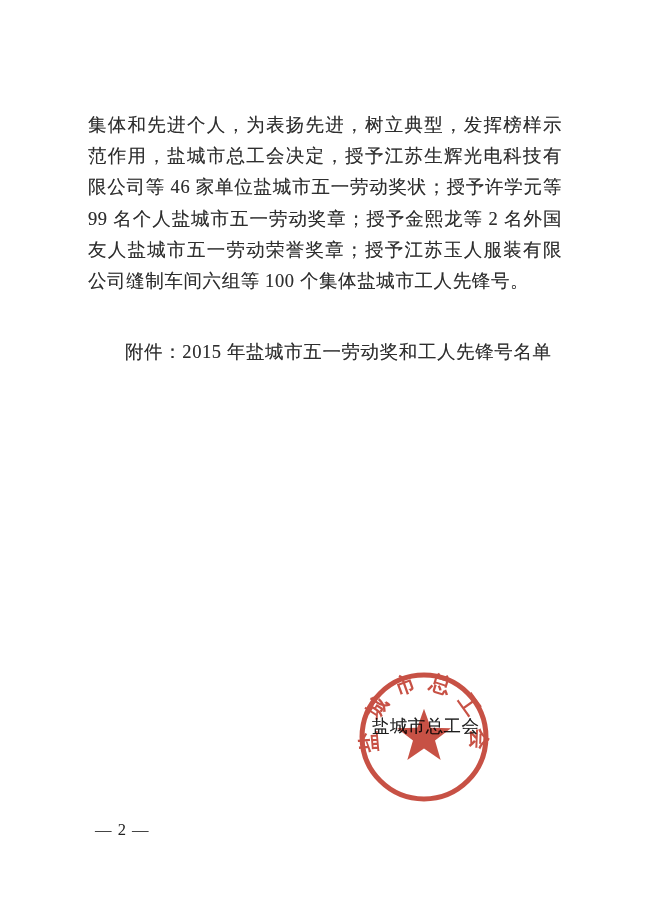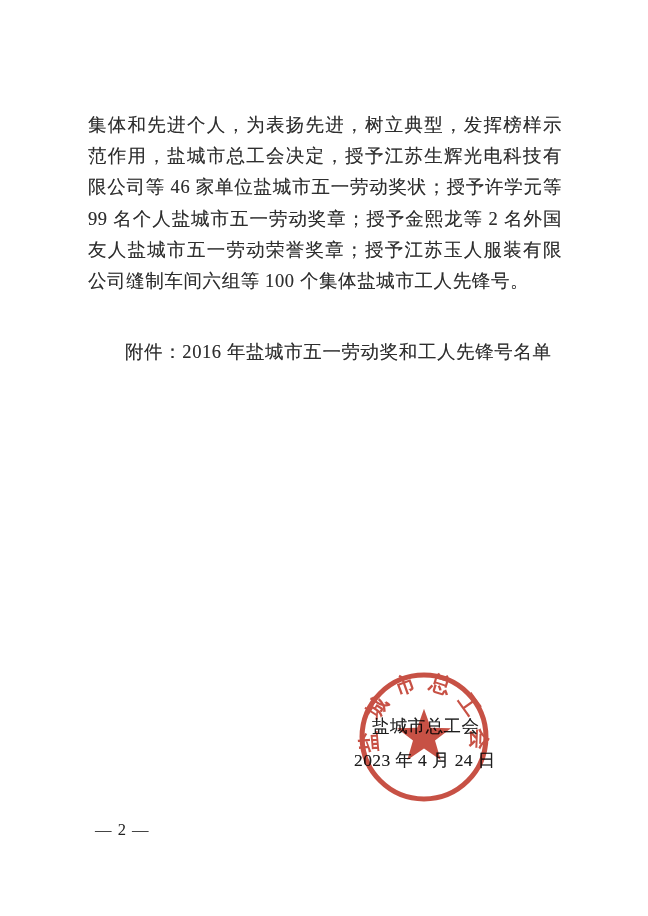--- a/index.html
+++ b/index.html
@@ -84,26 +84,25 @@
     white-space: nowrap;
   }
 </style>
 </head>
 <body>
 
 <div class="page">
 
   <div class="body-text">
     <p class="para no-indent">集体和先进个人，为表扬先进，树立典型，发挥榜样示范作用，盐城市总工会决定，授予江苏生辉光电科技有限公司等 46 家单位盐城市五一劳动奖状；授予许学元等 99 名个人盐城市五一劳动奖章；授予金熙龙等 2 名外国友人盐城市五一劳动荣誉奖章；授予江苏玉人服装有限公司缝制车间六组等 100 个集体盐城市工人先锋号。</p>
-    <p class="para indent attachment">附件：2016 年盐城市五一劳动奖和工人先锋号名单</p>
+    <p class="para indent attachment">附件：2015 年盐城市五一劳动奖和工人先锋号名单</p>
   </div>
 
   <div class="sig-org">盐城市总工会</div>
 
-  <div class="sig-date">2023 年 4 月 24 日</div>
 
   <svg class="seal" viewBox="0 0 200 200" xmlns="http://www.w3.org/2000/svg" aria-hidden="true">
     <circle cx="100" cy="100" r="59" fill="none" stroke-width="4.8" stroke="#c0392b"></circle>
     <polygon points="100,73 106.5,91.1 125.7,91.7 110.5,103.4 115.9,121.8 100,111 84.1,121.8 89.5,103.4 74.3,91.7 93.5,91.1" fill="#c0392b"></polygon>
     <path id="sealTextArc" d="M 56.8 115.7 A 46 46 0 1 1 143.2 115.7" fill="none"></path>
     <text class="seal-text" font-size="20" fill="#c0392b">
       <textPath href="#sealTextArc" startOffset="2" textLength="170" lengthAdjust="spacing">盐城市总工会</textPath>
     </text>
   </svg>
 

